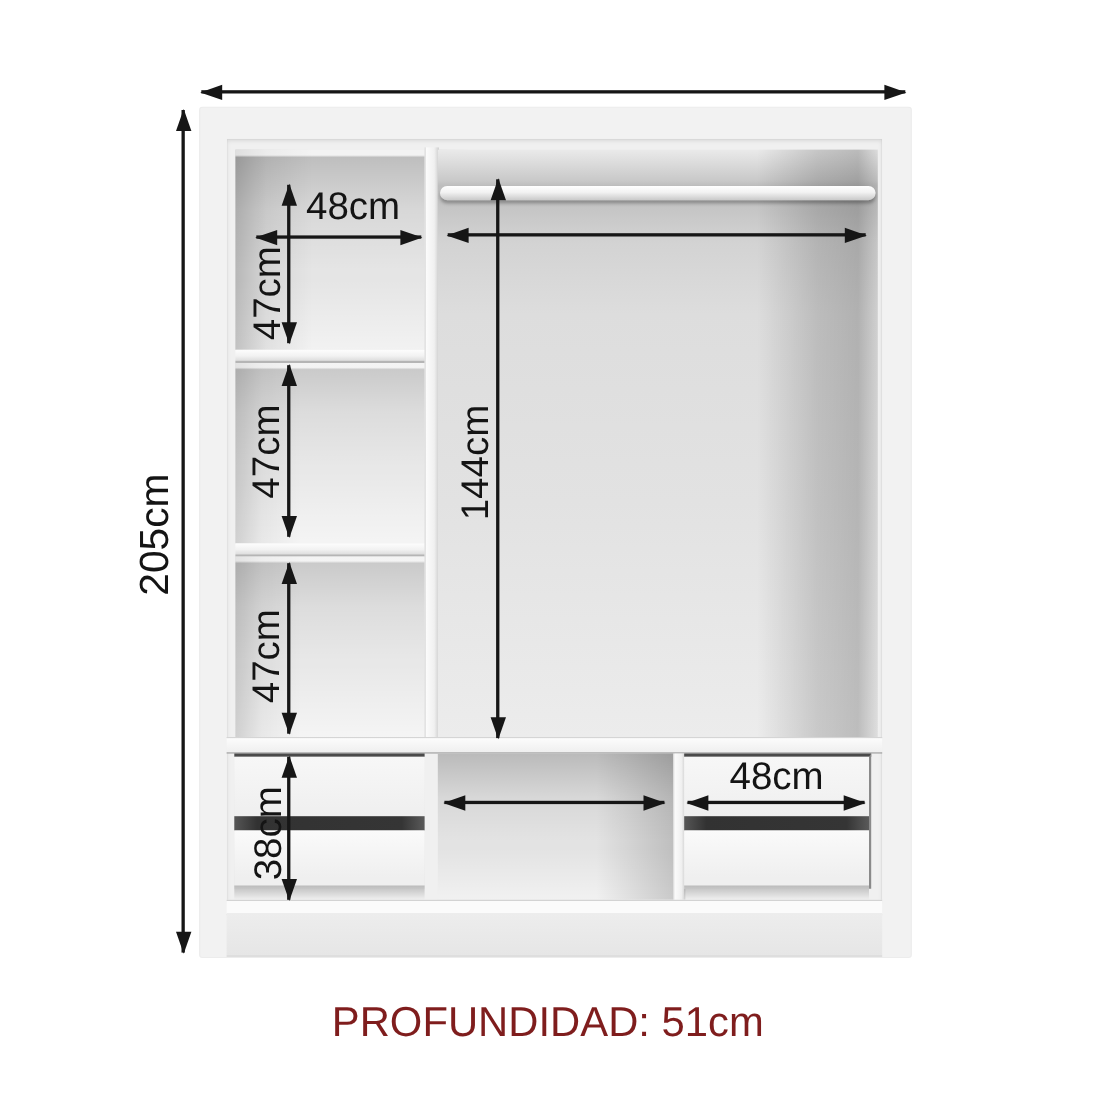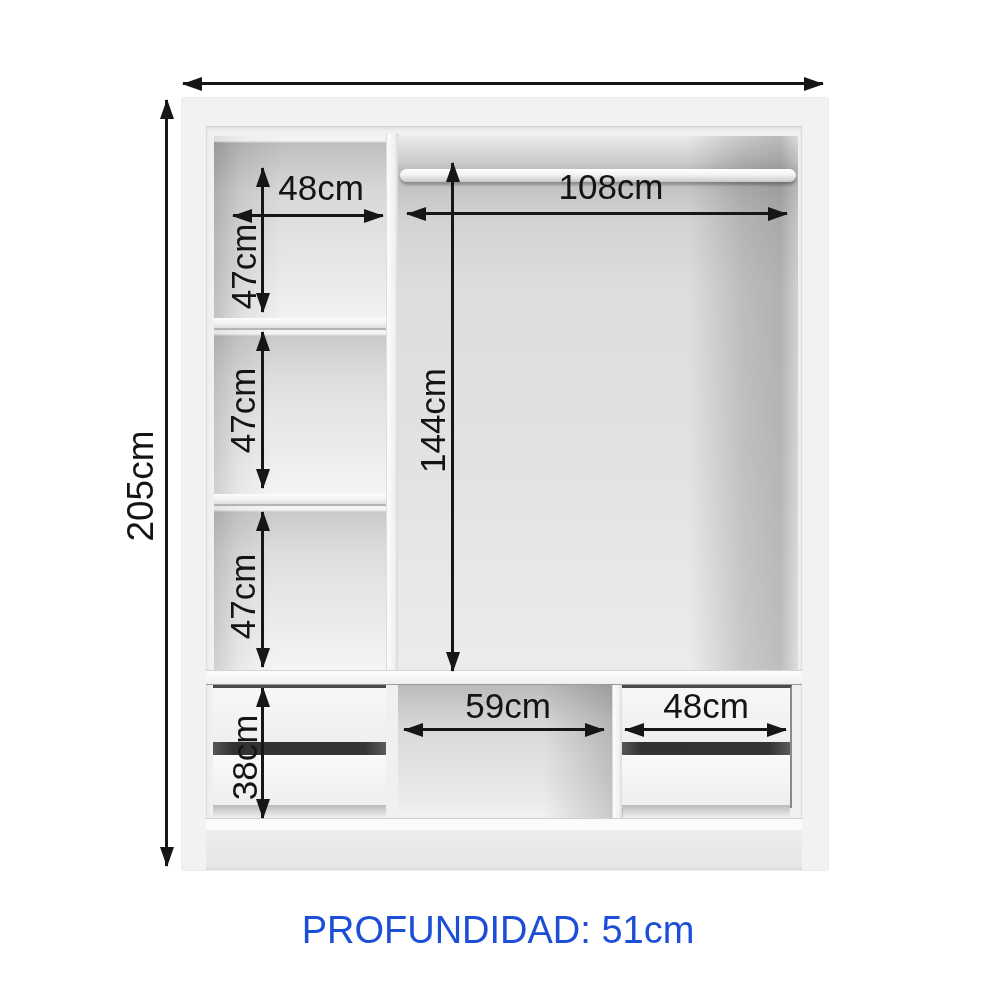--- a/index.html
+++ b/index.html
@@ -59,21 +59,21 @@
     border-style:solid;border-color:transparent;border-width:7px 0 7px 20px;border-left-color:#161616;}
   .arr.v::before{content:"";position:absolute;top:-1px;left:50%;transform:translateX(-50%);
     border-style:solid;border-color:transparent;border-width:0 7px 20px 7px;border-bottom-color:#161616;}
   .arr.v::after{content:"";position:absolute;bottom:-1px;left:50%;transform:translateX(-50%);
     border-style:solid;border-color:transparent;border-width:20px 7px 0 7px;border-top-color:#161616;}
   .dim-label{position:absolute;z-index:11;display:flex;align-items:center;justify-content:center;
     font-size:35px;line-height:1.02;color:#141414;white-space:nowrap;}
   .dim-label.big{font-size:37px;}
   .rot{transform:rotate(-90deg);}
   .footer-label{position:absolute;z-index:11;display:flex;align-items:center;justify-content:center;
-    font-size:38px;color:#1d4ed8;white-space:nowrap;}
+    font-size:38px;color:#7f1d1d;white-space:nowrap;}
 </style>
 </head>
 <body>
 
 <div id="stage">
 
   <div class="arr h" style="left:183px;top:82px;width:640px;"></div>
 
   <div class="dim-label big rot abs" style="left:80px;top:467px;width:122px;height:38px;">205cm</div>
   <div class="arr v" style="left:165px;top:100px;height:766px;"></div>
@@ -111,39 +111,37 @@
     <div class="front-bottom"></div>
   </div>
   <div class="drawershadow abs" style="left:622px;top:805px;width:168px;height:13px;"></div>
 
   <div class="plinth abs" style="left:206px;top:818px;width:596px;height:12px;"></div>
   <div class="base abs" style="left:206px;top:830px;width:596px;height:38px;"></div>
 
   <div class="dim-label abs" style="left:261px;top:169px;width:120px;height:37px;">48cm</div>
   <div class="arr h" style="left:233px;top:214px;width:150px;"></div>
 
-  <div class="dim-label abs" style="left:551px;top:168px;width:120px;height:37px;">108cm</div>
   <div class="arr h" style="left:407px;top:212px;width:380px;"></div>
 
   <div class="dim-label rot abs" style="left:183px;top:248px;width:120px;height:37px;">47cm</div>
   <div class="arr v" style="left:261px;top:168px;height:144px;"></div>
 
   <div class="dim-label rot abs" style="left:182px;top:392px;width:120px;height:37px;">47cm</div>
   <div class="arr v" style="left:261px;top:332px;height:156px;"></div>
 
   <div class="dim-label rot abs" style="left:182px;top:578px;width:120px;height:37px;">47cm</div>
   <div class="arr v" style="left:261px;top:512px;height:155px;"></div>
 
   <div class="dim-label rot abs" style="left:361px;top:402px;width:142px;height:37px;">144cm</div>
   <div class="arr v" style="left:451px;top:163px;height:508px;"></div>
 
   <div class="dim-label rot abs" style="left:183px;top:739px;width:122px;height:37px;">38cm</div>
   <div class="arr v" style="left:261px;top:688px;height:130px;"></div>
 
-  <div class="dim-label abs" style="left:448px;top:687px;width:120px;height:37px;">59cm</div>
   <div class="arr h" style="left:404px;top:728px;width:200px;"></div>
 
   <div class="dim-label abs" style="left:646px;top:687px;width:120px;height:37px;">48cm</div>
   <div class="arr h" style="left:625px;top:728px;width:161px;"></div>
 
   <div class="footer-label" style="left:298px;top:906px;width:400px;height:48px;">PROFUNDIDAD: 51cm</div>
 
 </div>
 
 </body></html>

